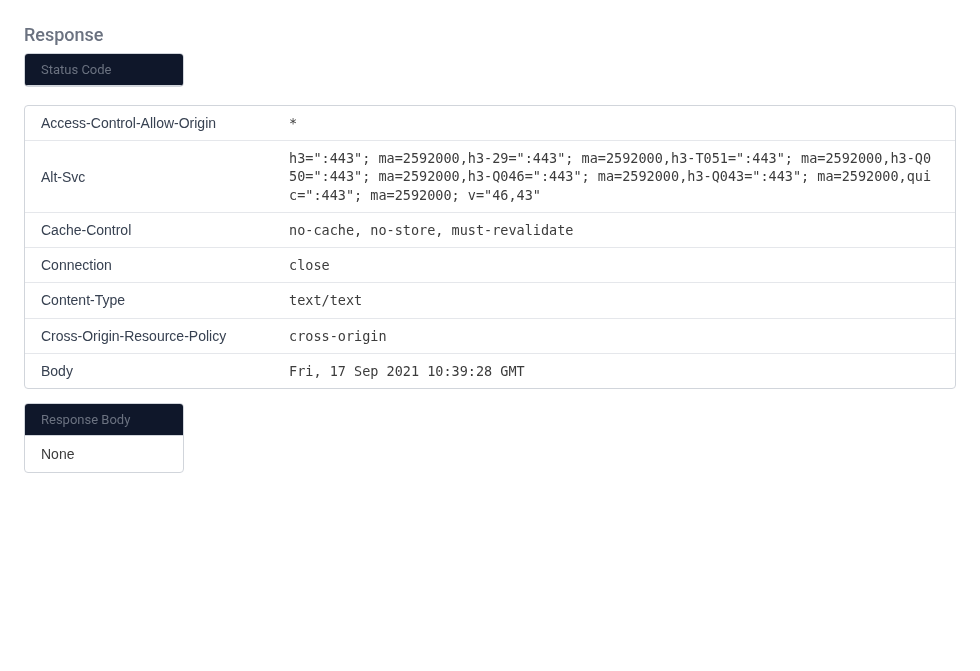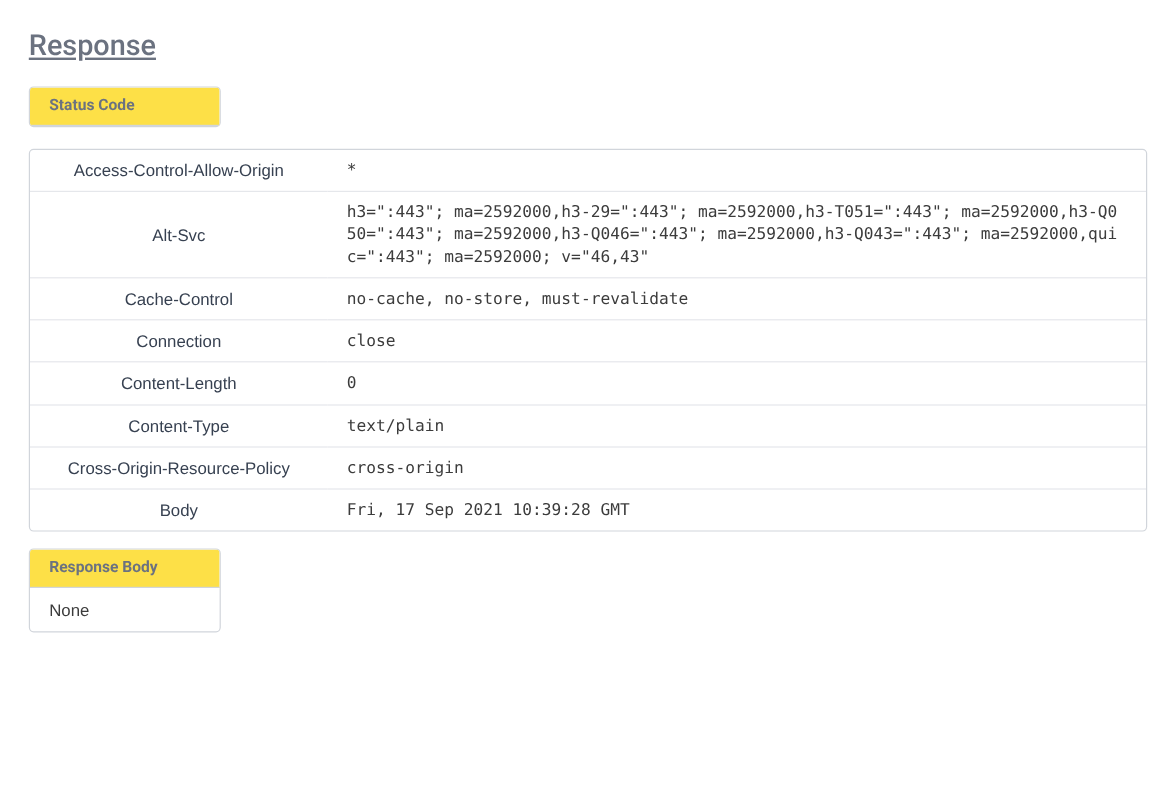--- a/index.html
+++ b/index.html
@@ -7,44 +7,43 @@
     }
     body {
       margin: 0;
       padding: 24px;
       font-family: -apple-system, BlinkMacSystemFont, "Segoe UI", Roboto, Helvetica, Arial, sans-serif;
       background: #fff;
       color: #333;
       width: 980px;
     }
     .section-title {
-      font-size: 24px;
+      font-size: 18px;
       color: #6b7280;
       font-weight: 500;
-      margin: 0 0 20px 0;
-      text-decoration: underline;
+      margin: 0 0 8px 0;
     }
     .box {
       border: 1px solid #d1d5db;
       border-radius: 4px;
       overflow: hidden;
       margin-bottom: 14px;
       display: inline-block;
       min-width: 160px;
     }
     .box-wide {
       display: block;
       width: 100%;
     }
     .box-header {
-      background: #fde047;
+      background: #0f172a;
       padding: 8px 16px;
       font-size: 13px;
       color: #6b7280;
-      font-weight: 700;
+      font-weight: 400;
       border-bottom: 1px solid #d1d5db;
     }
     .box-body {
       padding: 10px 16px;
       font-size: 14px;
       color: #3c3c3c;
       font-family: -apple-system, BlinkMacSystemFont, sans-serif;
     }
     .headers-table {
       width: 100%;
@@ -58,21 +57,20 @@
     }
     .headers-table td {
       padding: 8px 16px;
       vertical-align: middle;
       font-size: 14px;
     }
     .headers-table td.key-cell {
       width: 248px;
       color: #374151;
       font-family: -apple-system, BlinkMacSystemFont, sans-serif;
-      text-align: center;
     }
     .headers-table td.value-cell {
       font-family: ui-monospace, SFMono-Regular, Menlo, Consolas, monospace;
       color: #3c3c3c;
       word-break: break-all;
       line-height: 1.35;
       font-size: 13.5px;
     }
     .headers-body {
       padding: 0;
@@ -103,26 +101,22 @@
           </tr>
           <tr>
             <td class="key-cell">Cache-Control</td>
             <td class="value-cell">no-cache, no-store, must-revalidate</td>
           </tr>
           <tr>
             <td class="key-cell">Connection</td>
             <td class="value-cell">close</td>
           </tr>
           <tr>
-            <td class="key-cell">Content-Length</td>
-            <td class="value-cell">0</td>
-          </tr>
-          <tr>
             <td class="key-cell">Content-Type</td>
-            <td class="value-cell">text/plain</td>
+            <td class="value-cell">text/text</td>
           </tr>
           <tr>
             <td class="key-cell">Cross-Origin-Resource-Policy</td>
             <td class="value-cell">cross-origin</td>
           </tr>
           <tr>
             <td class="key-cell">Body</td>
             <td class="value-cell">Fri, 17 Sep 2021 10:39:28 GMT</td>
           </tr>
         </tbody>

